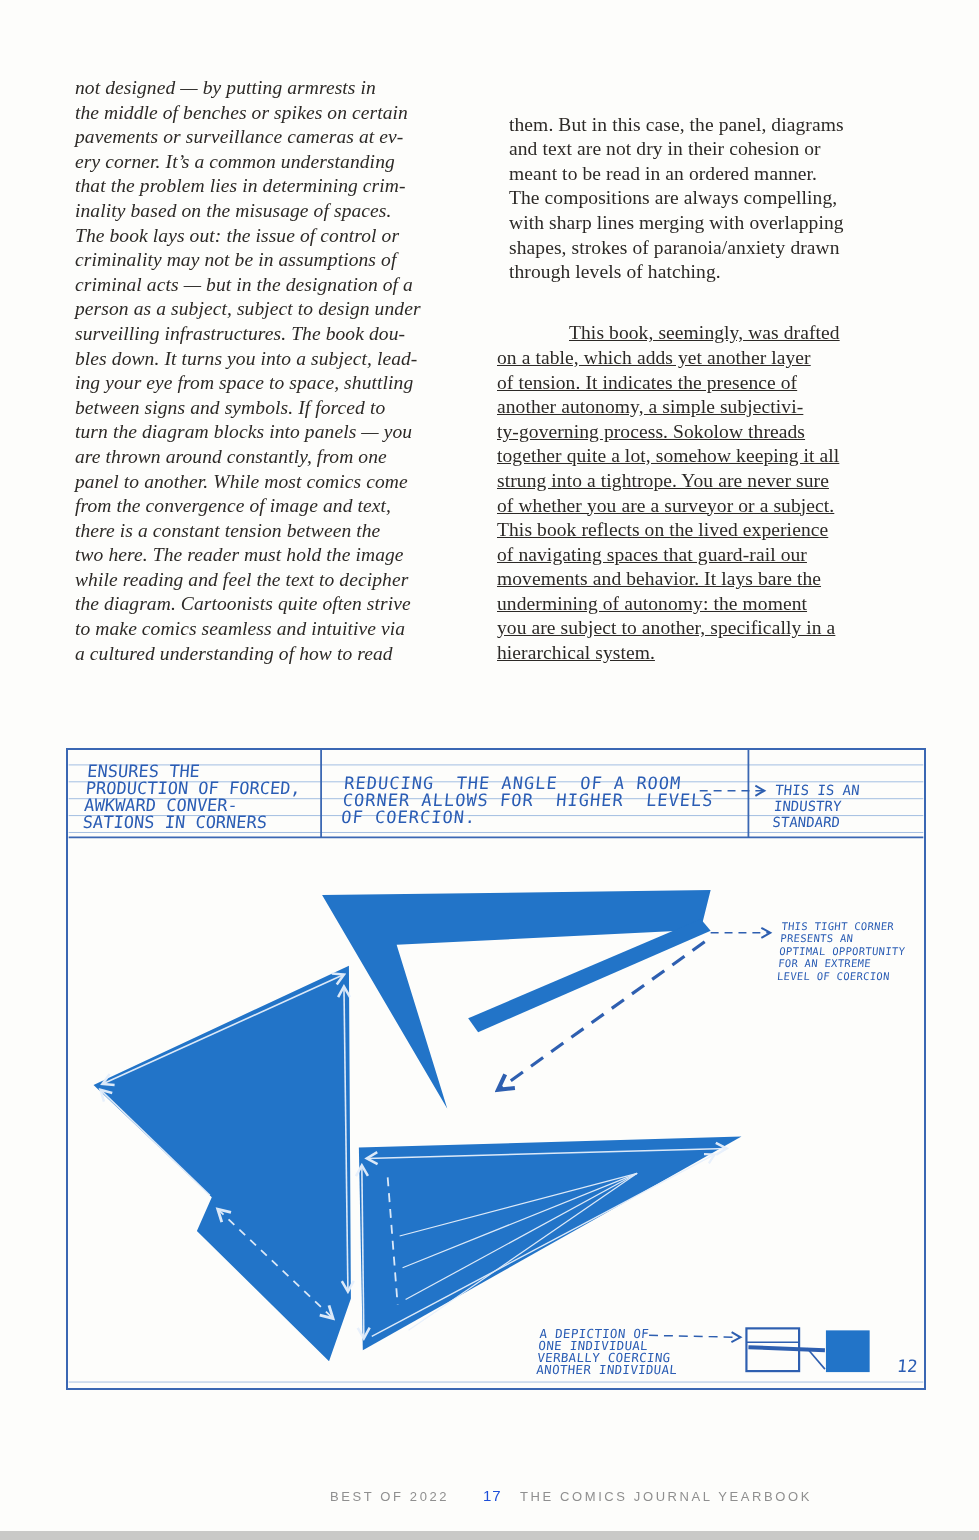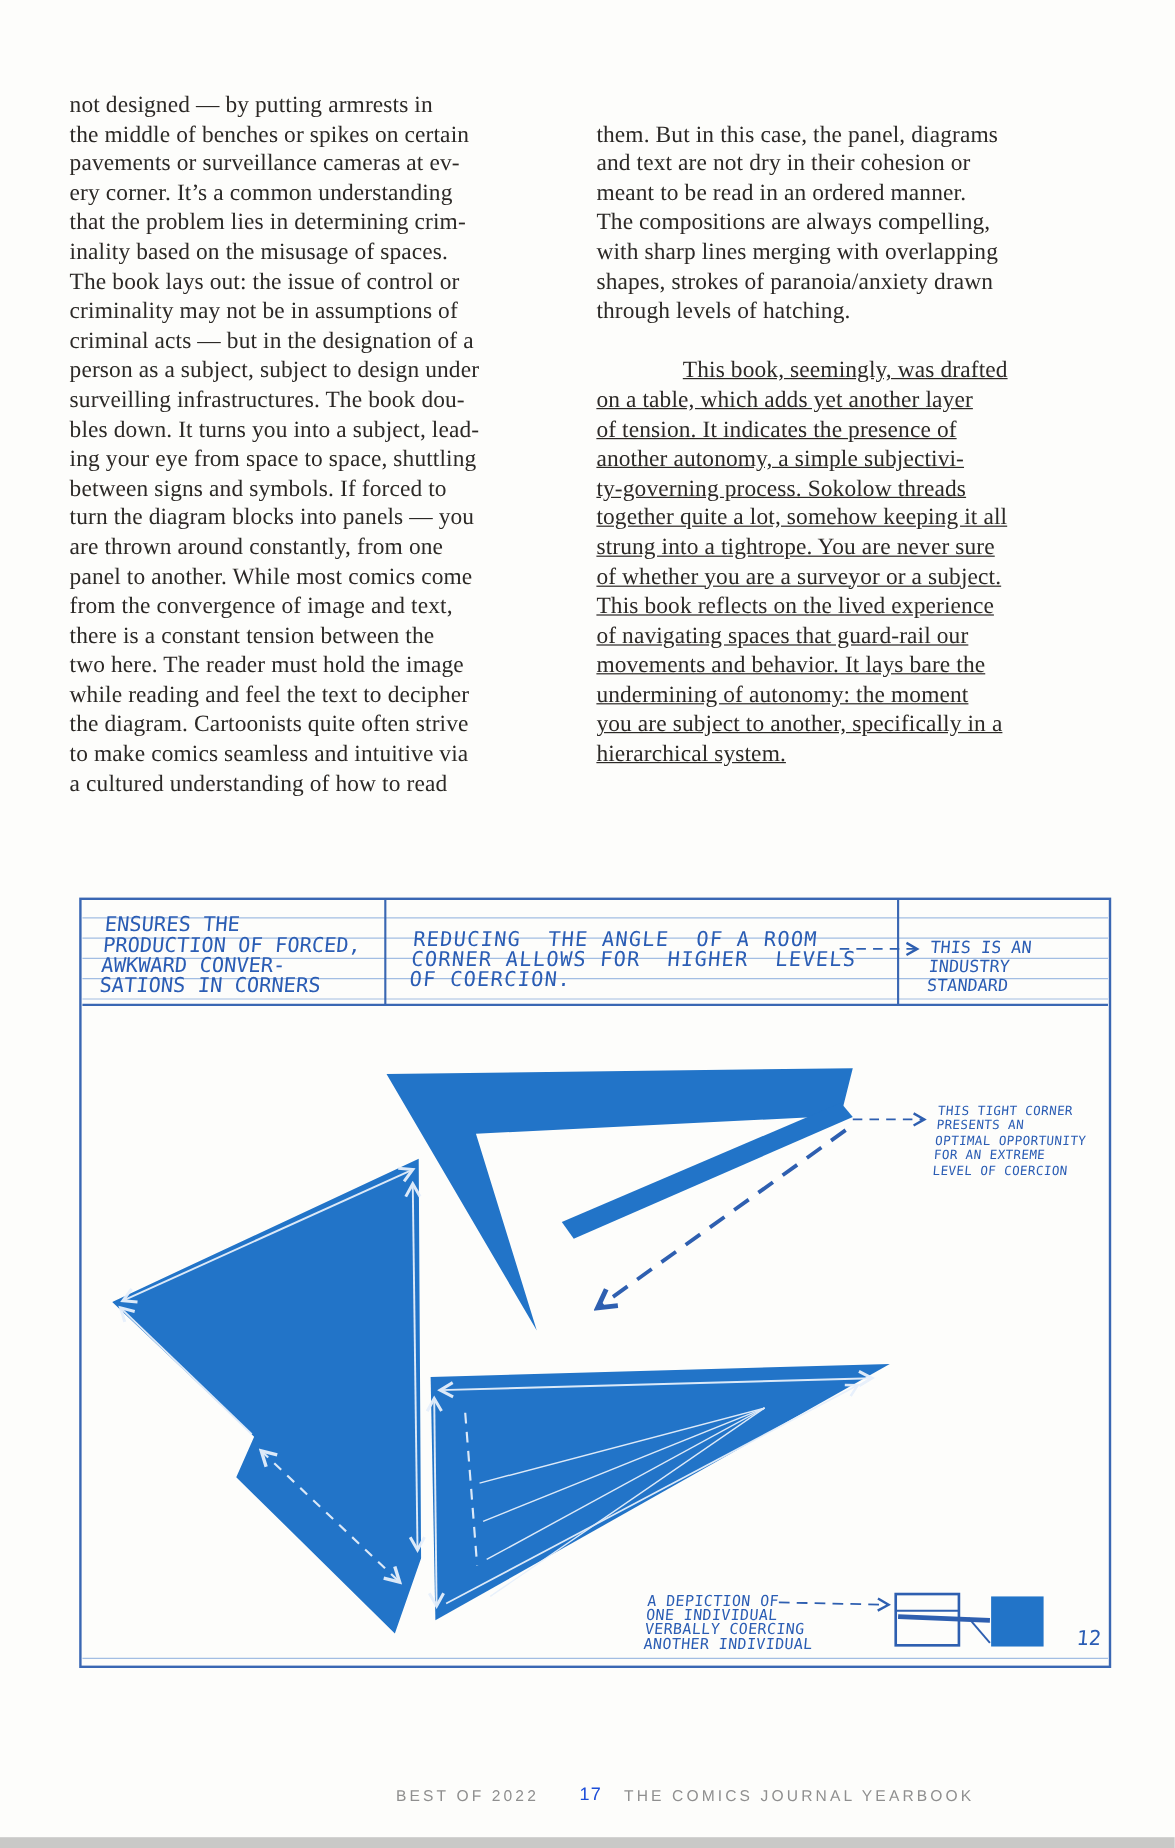--- a/index.html
+++ b/index.html
@@ -8,24 +8,24 @@
     background:#fdfdfb;
     font-family:"Liberation Serif",serif;
     overflow:hidden;
   }
   
   .col{
     position:absolute;top:76px;
     font-size:19.5px;line-height:24.6px;color:#2c2926;
     white-space:pre-line;letter-spacing:0.1px;
   }
-  #col-left{left:58px;width:432px;}
+  #col-left{left:75px;width:432px;font-style:italic;}
   #col-right{left:497px;width:432px;}
   #col-right .p2{text-indent:72px;margin:0;white-space:pre-line;text-decoration:underline;}
-  #col-right .p1{margin:0;white-space:pre-line;}
+  #col-right .p1{margin:12px;white-space:pre-line;}
 
   
   .diagram{
     position:absolute;left:66px;top:748px;width:860px;height:642px;
     border:2px solid #3a67b3;box-sizing:border-box;background:#fdfdfb;
   }
   .diagram svg{position:absolute;left:0;top:0;}
   .hand{
     position:absolute;
     font-family:"DejaVu Sans Mono",monospace;

